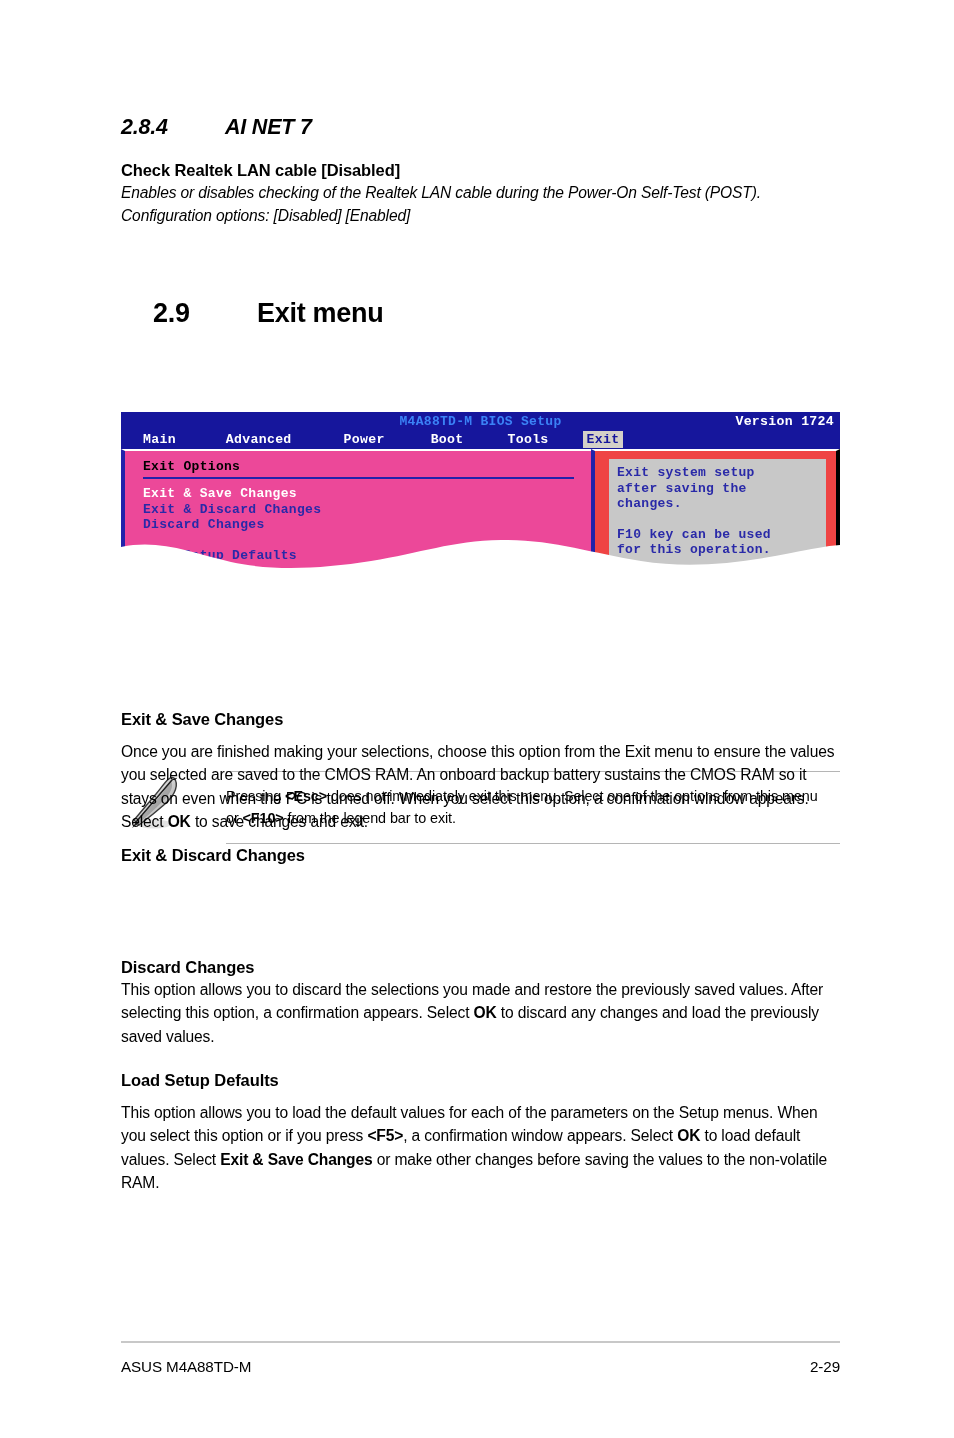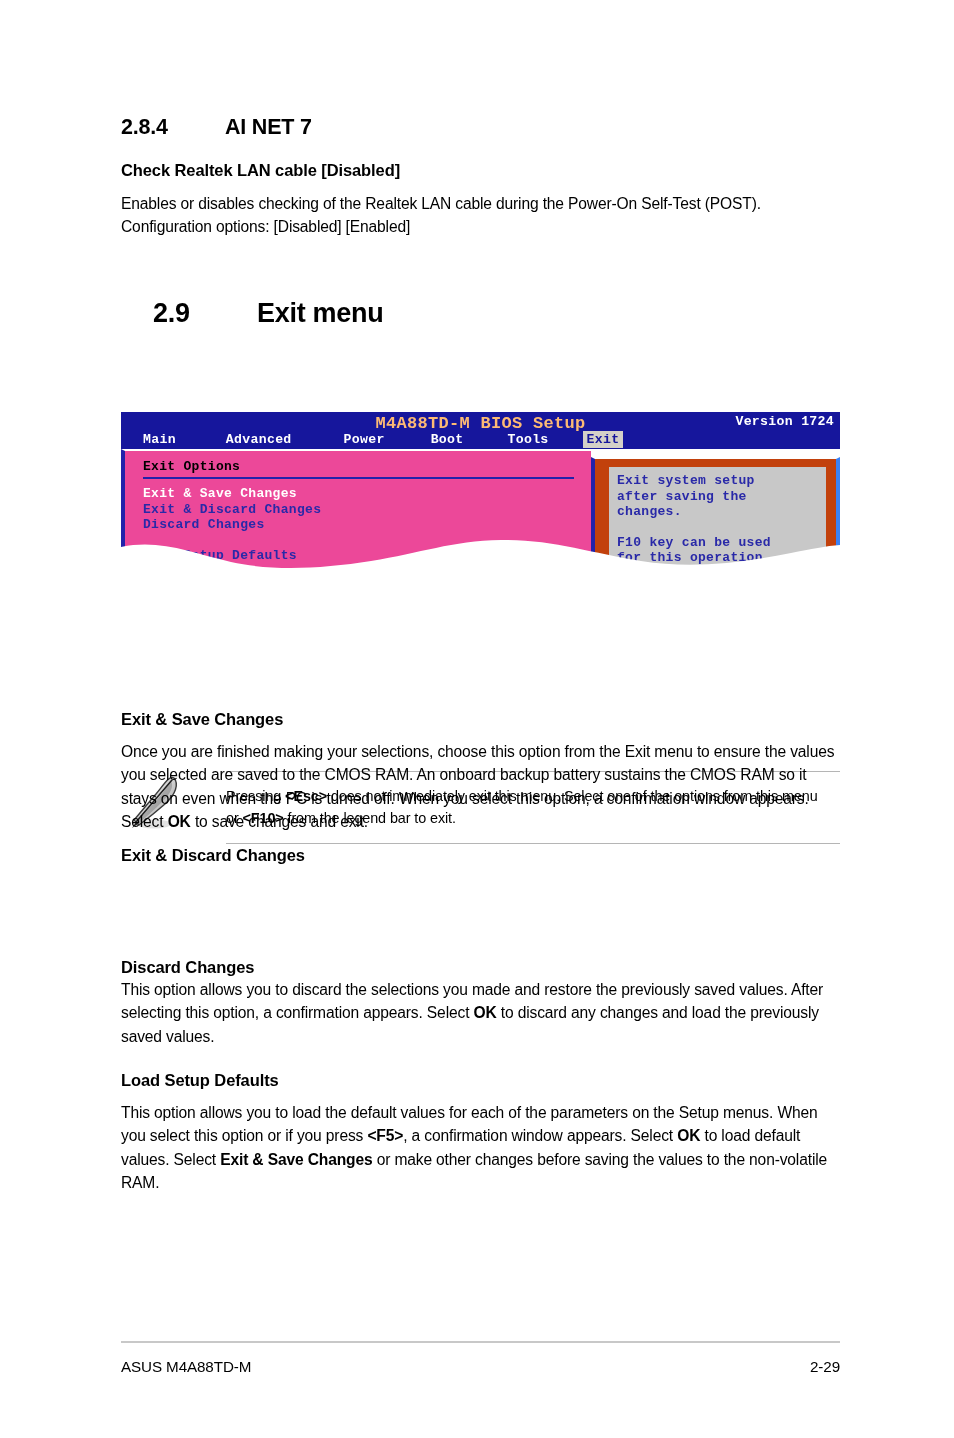--- a/index.html
+++ b/index.html
@@ -31,20 +31,21 @@
     width: 719px;
   }
 
   
   .sec-head {
     display: flex;
     align-items: baseline;
     font-weight: bold;
     font-size: 21.5px;
     letter-spacing: -0.2px;
+    font-style: italic;
   }
   .sec-head .num { width: 104px; flex: 0 0 104px; }
   .sec-head .ttl { }
 
   .sec-head-big {
     display: flex;
     align-items: baseline;
     font-weight: bold;
     font-size: 27px;
     letter-spacing: -0.3px;
@@ -80,22 +81,22 @@
     background: #16169c;
     height: 37px;
     position: relative;
   }
   .bios-title {
     position: absolute;
     top: 2px;
     left: 0;
     width: 100%;
     text-align: center;
-    color: #fdba74;
-    font-size: 17px;
+    color: #3b82f6;
+    font-size: 13px;
     font-weight: bold;
     letter-spacing: 0.3px;
   }
   .bios-version {
     position: absolute;
     top: 2px;
     right: 6px;
     color: #ffffff;
     font-size: 13.2px;
     font-weight: bold;
@@ -136,28 +137,27 @@
     width: 470px;
     background: #ec4899;
     border-left: 4px solid #2222aa;
     border-top: 2px solid #ffffff;
     position: relative;
     padding: 8px 0 0 18px;
     box-sizing: border-box;
   }
   .bios-right {
     flex: 1;
-    background: #c2410c;
+    background: #ef4444;
     border-left: 4px solid #2222aa;
-    border-right: 4px solid #3b82f6;
+    border-right: 4px solid #000000;
     border-top: 2px solid #ffffff;
     position: relative;
     padding: 8px 0 0 0;
     box-sizing: border-box;
-    margin-top: 8px;
   }
   .bios-right .help-pad {
     background: #c8c8c8;
     margin: 0 10px 0 14px;
     padding: 6px 0 10px 8px;
     height: 100%;
     box-sizing: border-box;
   }
   .opt-title {
     font-size: 13px;
@@ -254,21 +254,21 @@
 <body>
 
 <div class="page">
 
   <div class="content" style="top:115px;">
     <div class="sec-head">
       <span class="num">2.8.4</span>
       <span class="ttl">AI NET 7</span>
     </div>
     <div class="sub-head" style="margin-top:21px;">Check Realtek LAN cable [Disabled]</div>
-    <div class="body-text" style="margin-top:12px; width:680px;">Enables or disables checking of the Realtek LAN cable during the Power-On Self-Test (POST). Configuration options: [Disabled] [Enabled]</div>
+    <div class="body-text" style="margin-top:1px; width:680px;font-style:italic;">Enables or disables checking of the Realtek LAN cable during the Power-On Self-Test (POST). Configuration options: [Disabled] [Enabled]</div>
   </div>
 
   <div class="content" style="top:298px;margin-left:32px;">
     <div class="sec-head-big">
       <span class="num">2.9</span>
       <span class="ttl">Exit menu</span>
     </div>
   </div>
 
   <div class="content bios" style="top:412px;">

